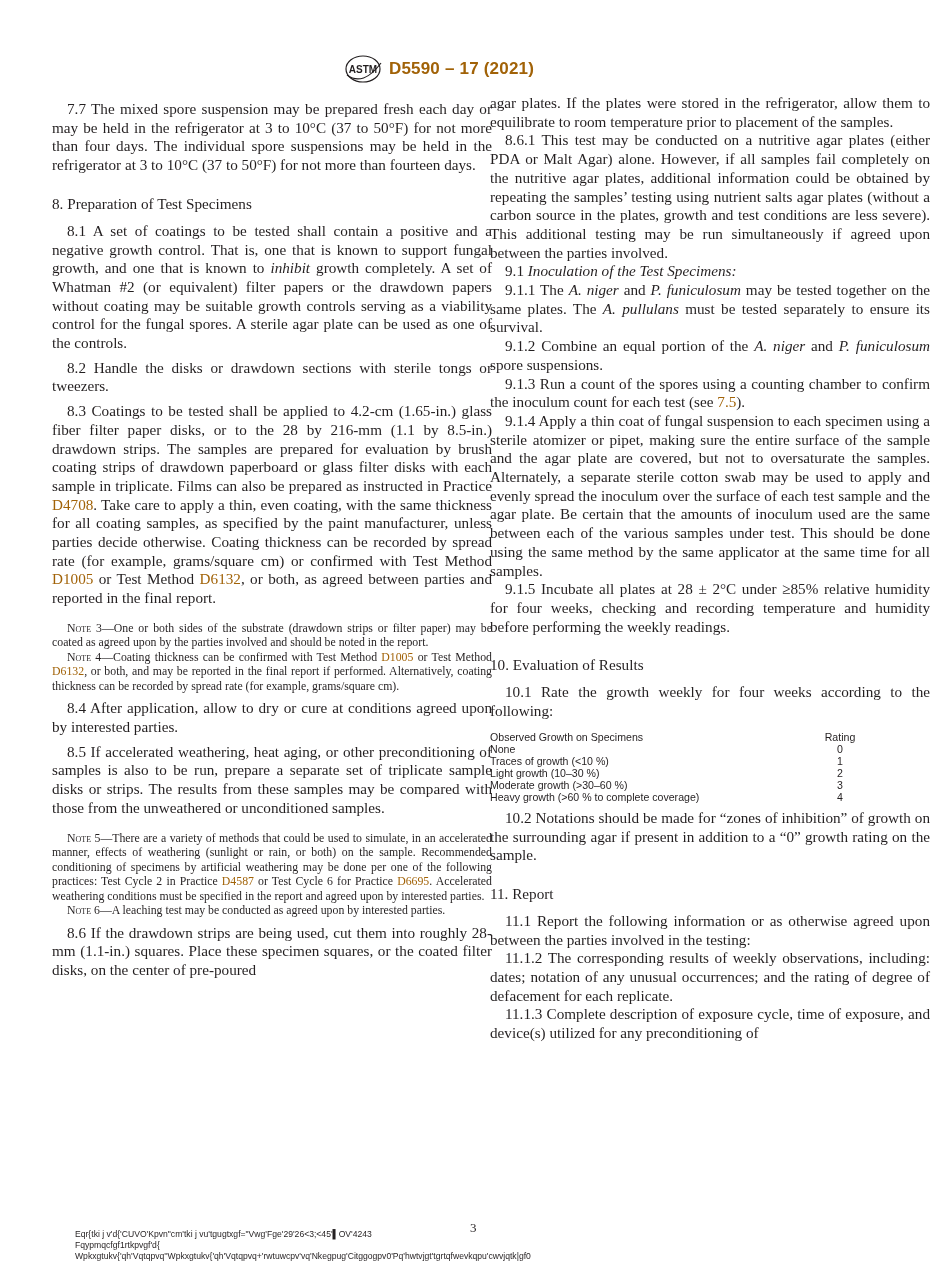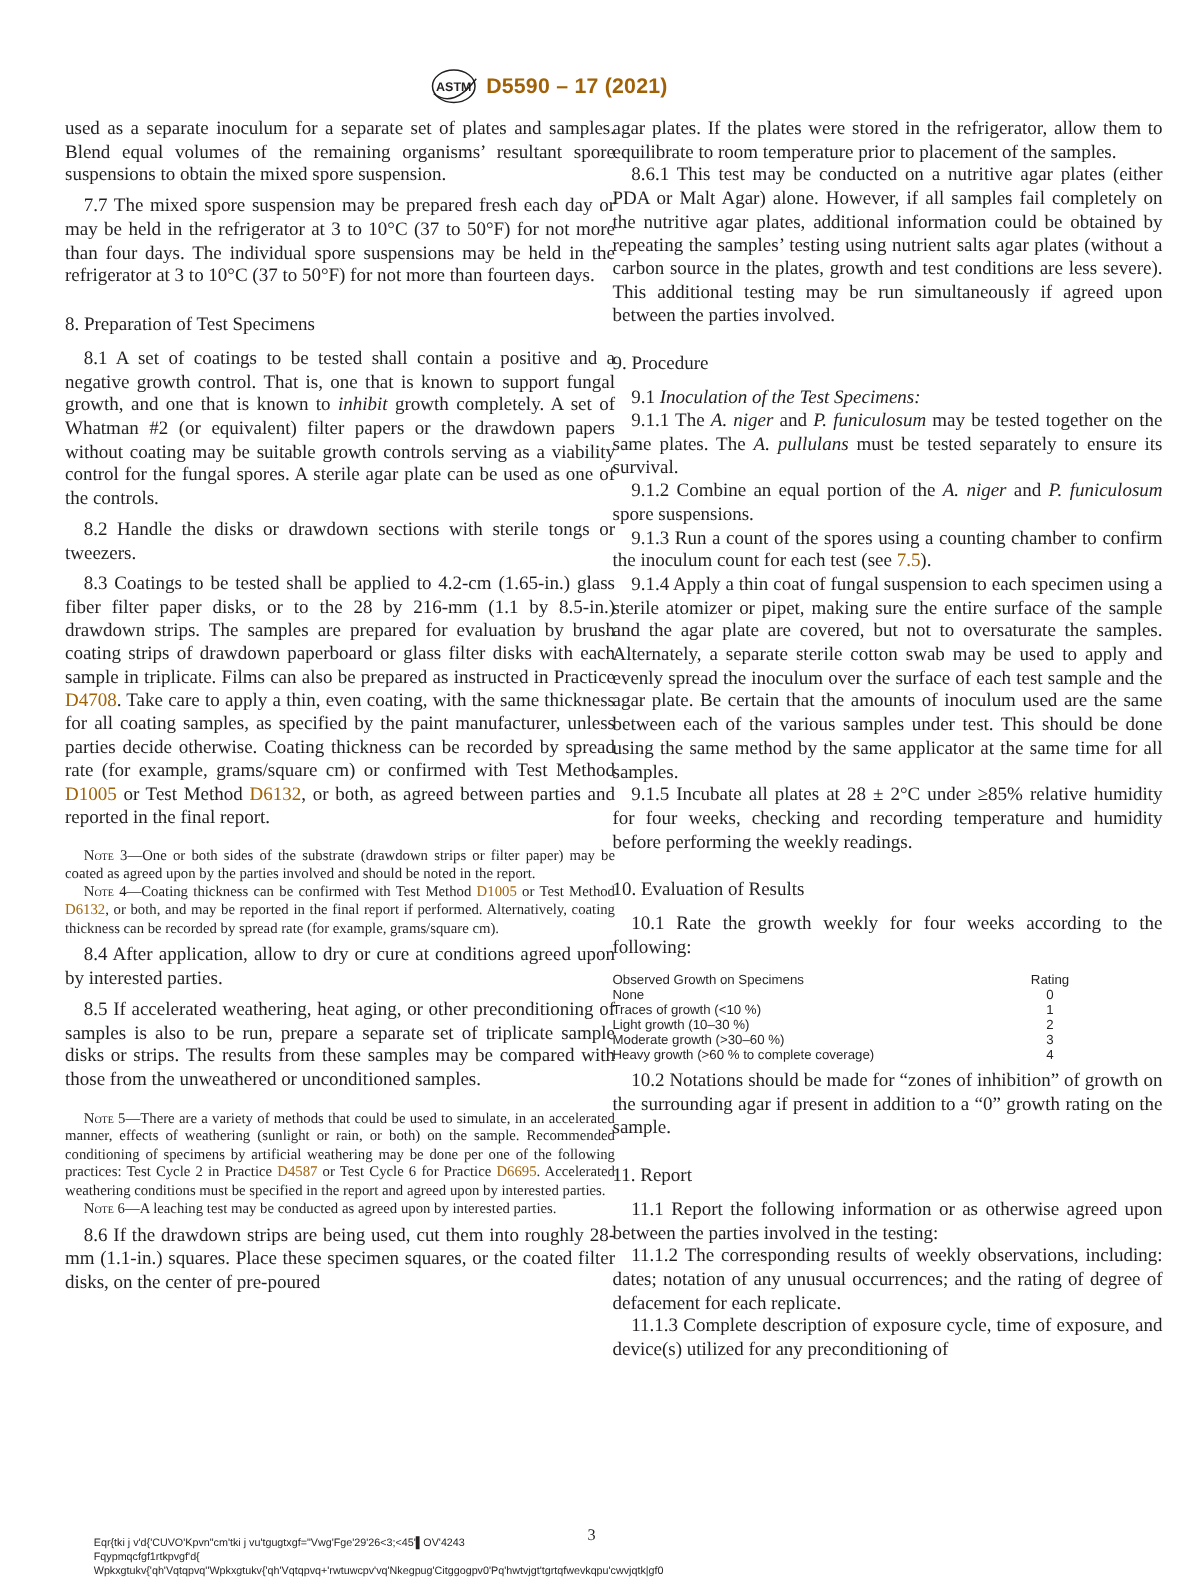--- a/index.html
+++ b/index.html
@@ -36,21 +36,20 @@
 <div class="header">
   <svg class="logo" viewBox="0 0 40 32">
     <ellipse cx="20" cy="16" rx="17" ry="13" fill="none" stroke="#231f20" stroke-width="1.2"></ellipse>
     <path d="M4 22 Q20 34 38 10" fill="none" stroke="#231f20" stroke-width="1.2"></path>
     <text x="20" y="20" text-anchor="middle" font-family="Liberation Sans, sans-serif" font-weight="bold" font-size="10" fill="#231f20">ASTM</text>
   </svg>
   <span class="doc-id">D5590 – 17 (2021)</span>
 </div>
 
 <div class="col left">
-  <p class="cont">used as a separate inoculum for a separate set of plates and samples. Blend equal volumes of the remaining organisms’ resultant spore suspensions to obtain the mixed spore suspension.</p>
   <p class="gap">7.7  The mixed spore suspension may be prepared fresh each day or may be held in the refrigerator at 3 to 10°C (37 to 50°F) for not more than four days. The individual spore suspensions may be held in the refrigerator at 3 to 10°C (37 to 50°F) for not more than fourteen days.</p>
 
   <h2>8.  Preparation of Test Specimens</h2>
   <p><span>8.1  A set of coatings to be tested shall contain a positive and a negative growth control. That is, one that is known to support fungal growth, and one that is known to </span><i>inhibit</i><span> growth completely. A set of Whatman #2 (or equivalent) filter papers or the drawdown papers without coating may be suitable growth controls serving as a viability control for the fungal spores. A sterile agar plate can be used as one of the controls.</span></p>
   <p class="gap">8.2 Handle the disks or drawdown sections with sterile tongs or tweezers.</p>
   <p class="gap"><span>8.3  Coatings to be tested shall be applied to 4.2-cm (1.65-in.) glass fiber filter paper disks, or to the 28 by 216-mm (1.1 by 8.5-in.) drawdown strips. The samples are prepared for evaluation by brush coating strips of drawdown paperboard or glass filter disks with each sample in triplicate. Films can also be prepared as instructed in Practice </span><a class="ref">D4708</a><span>. Take care to apply a thin, even coating, with the same thickness for all coating samples, as specified by the paint manufacturer, unless parties decide otherwise. Coating thickness can be recorded by spread rate (for example, grams/square cm) or confirmed with Test Method </span><a class="ref">D1005</a><span> or Test Method </span><a class="ref">D6132</a><span>, or both, as agreed between parties and reported in the final report.</span></p>
 
   <p class="note first"><span class="sc">Note 3</span><span>—One or both sides of the substrate (drawdown strips or filter paper) may be coated as agreed upon by the parties involved and should be noted in the report.</span></p>
   <p class="note"><span class="sc">Note 4</span><span>—Coating thickness can be confirmed with Test Method </span><a class="ref">D1005</a><span> or Test Method </span><a class="ref">D6132</a><span>, or both, and may be reported in the final report if performed. Alternatively, coating thickness can be recorded by spread rate (for example, grams/square cm).</span></p>
 
@@ -60,21 +59,20 @@
   <p class="note first"><span class="sc">Note 5</span><span>—There are a variety of methods that could be used to simulate, in an accelerated manner, effects of weathering (sunlight or rain, or both) on the sample. Recommended conditioning of specimens by artificial weathering may be done per one of the following practices: Test Cycle 2 in Practice </span><a class="ref">D4587</a><span> or Test Cycle 6 for Practice </span><a class="ref">D6695</a><span>. Accelerated weathering conditions must be specified in the report and agreed upon by interested parties.</span></p>
   <p class="note"><span class="sc">Note 6</span><span>—A leaching test may be conducted as agreed upon by interested parties.</span></p>
 
   <p class="gap">8.6 If the drawdown strips are being used, cut them into roughly 28-mm (1.1-in.) squares. Place these specimen squares, or the coated filter disks, on the center of pre-poured</p>
 </div>
 
 <div class="col right">
   <p class="cont">agar plates. If the plates were stored in the refrigerator, allow them to equilibrate to room temperature prior to placement of the samples.</p>
   <p>8.6.1  This test may be conducted on a nutritive agar plates (either PDA or Malt Agar) alone. However, if all samples fail completely on the nutritive agar plates, additional information could be obtained by repeating the samples’ testing using nutrient salts agar plates (without a carbon source in the plates, growth and test conditions are less severe). This additional testing may be run simultaneously if agreed upon between the parties involved.</p>
 
-  <h2>9.  Procedure</h2>
   <p><span>9.1 </span><i>Inoculation of the Test Specimens:</i></p>
   <p><span>9.1.1 The </span><i>A. niger</i><span> and </span><i>P. funiculosum</i><span> may be tested together on the same plates. The </span><i>A. pullulans</i><span> must be tested separately to ensure its survival.</span></p>
   <p><span>9.1.2 Combine an equal portion of the </span><i>A. niger</i><span> and </span><i>P. funiculosum</i><span> spore suspensions.</span></p>
   <p><span>9.1.3  Run a count of the spores using a counting chamber to confirm the inoculum count for each test (see </span><a class="ref">7.5</a><span>).</span></p>
   <p>9.1.4 Apply a thin coat of fungal suspension to each specimen using a sterile atomizer or pipet, making sure the entire surface of the sample and the agar plate are covered, but not to oversaturate the samples. Alternately, a separate sterile cotton swab may be used to apply and evenly spread the inoculum over the surface of each test sample and the agar plate. Be certain that the amounts of inoculum used are the same between each of the various samples under test. This should be done using the same method by the same applicator at the same time for all samples.</p>
   <p>9.1.5  Incubate all plates at 28 ± 2°C under ≥85% relative humidity for four weeks, checking and recording temperature and humidity before performing the weekly readings.</p>
 
   <h2>10.  Evaluation of Results</h2>
   <p>10.1  Rate the growth weekly for four weeks according to the following:</p>
 

